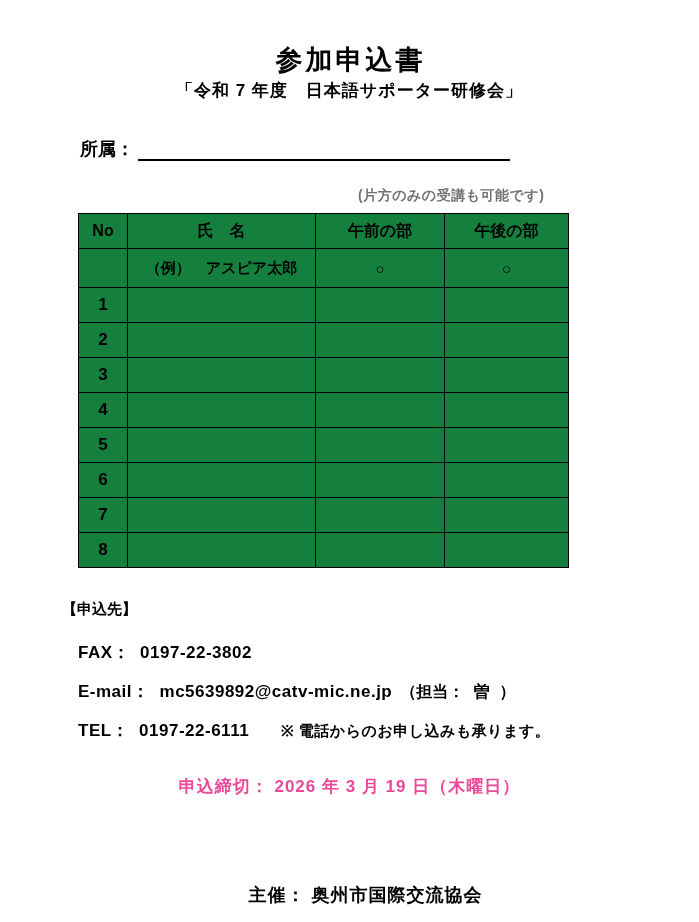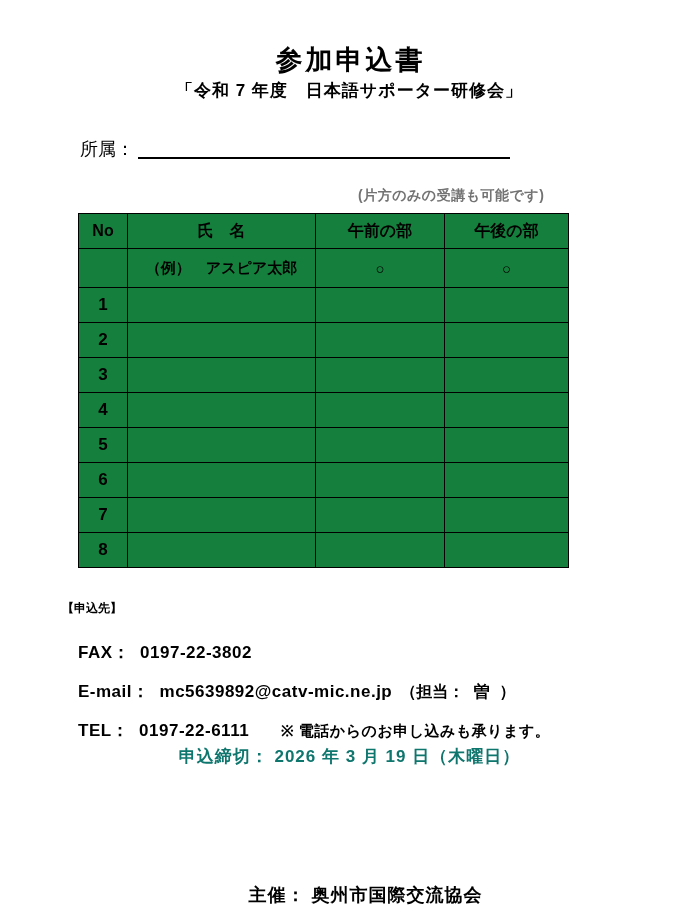--- a/index.html
+++ b/index.html
@@ -56,23 +56,23 @@
     font-weight: bold;
     letter-spacing: 1px;
   }
 
   
   .affiliation {
     position: absolute;
     top: 137px;
     left: 80px;
     display: flex;
-    align-items: flex-start;
+    align-items: flex-end;
     font-size: 18px;
-    font-weight: normal;
+    font-weight: bold;
   }
   .aff-blank {
     display: inline-block;
     width: 372px;
     height: 20px;
     margin-left: 4px;
     border-bottom: 2px solid #000;
   }
 
   
@@ -110,48 +110,48 @@
   .col-pm   { width: 123px; }
   .row-example td { height: 38px; font-size: 15px; }
   .row-entry td   { height: 34px; font-size: 17px; }
   .circle-mark { font-size: 16px; }
 
   
   .contact-heading {
     position: absolute;
     top: 600px;
     left: 62px;
-    font-size: 12px;
+    font-size: 15px;
     font-weight: bold;
   }
   .contact-line {
     position: absolute;
     left: 78px;
     font-size: 17px;
     font-weight: bold;
     letter-spacing: 0.5px;
     white-space: nowrap;
   }
   .line-fax   { top: 641px; }
   .line-email { top: 680px; }
   .line-tel   { top: 719px; }
   .contact-line .value { margin-left: 10px; }
   .small-note { font-size: 16px; margin-left: 8px; letter-spacing: 0; font-family: Liberation Mono, monospace; }
   .tel-note   { font-size: 15px; margin-left: 32px; }
 
   
   .deadline {
     position: absolute;
-    top: 745px;
+    top: 775px;
     left: 0;
     width: 100%;
     text-align: center;
     font-size: 17px;
     font-weight: bold;
-    color: #0f766e;
+    color: #ec4899;
     letter-spacing: 1px;
   }
 
   
   .privacy {
     position: absolute;
     top: 794px;
     left: 112px;
     font-size: 15px;
     font-weight: bold;

